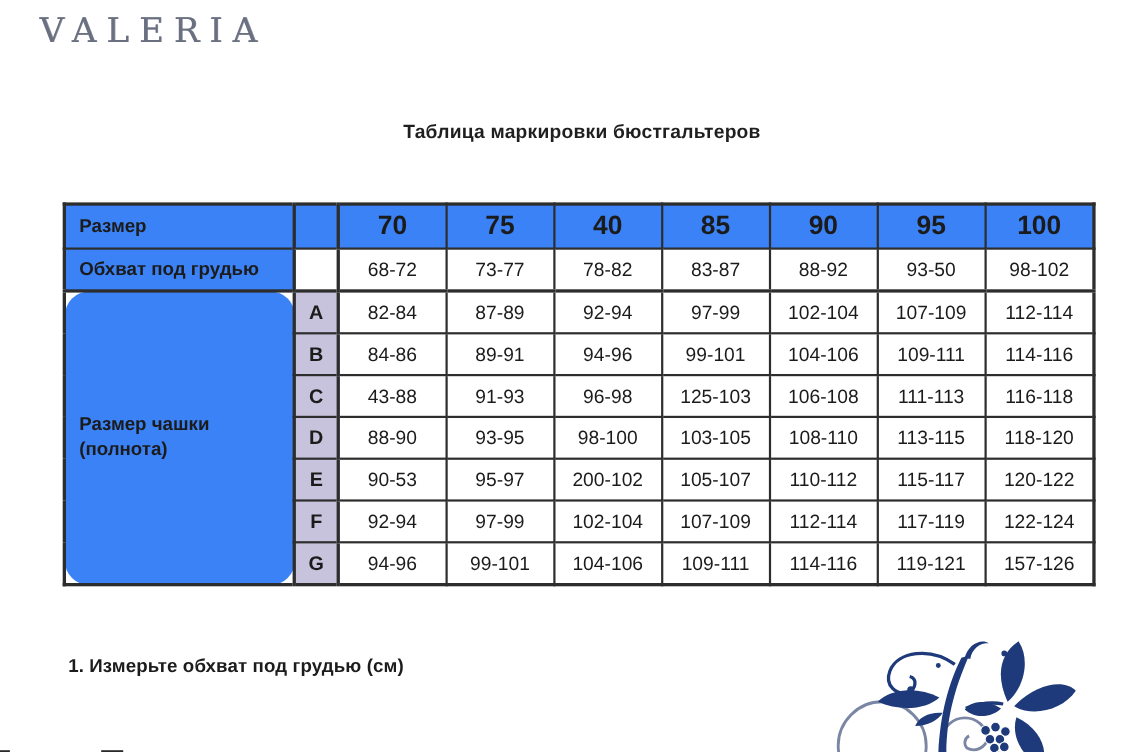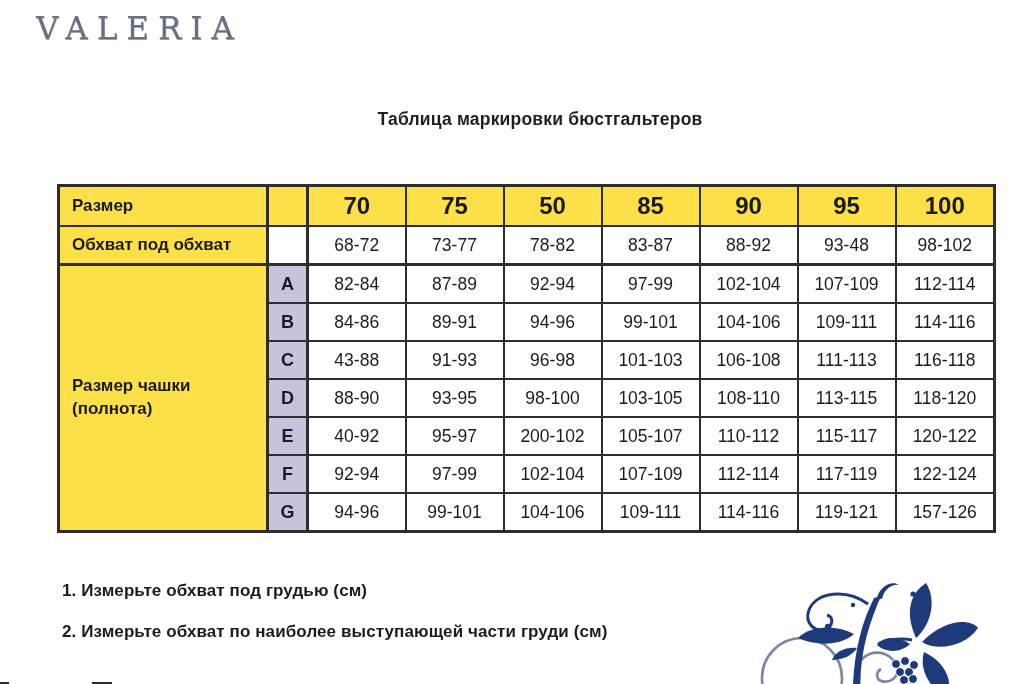--- a/index.html
+++ b/index.html
@@ -16,21 +16,21 @@
     position: absolute; left: 36px; top: 10px;
     font-family: "DejaVu Serif", serif;
     font-size: 31px; font-weight: 400;
     letter-spacing: 9px;
     color: #6a7080;
     text-shadow: 0.5px 0.5px 0 #9aa0ab;
   }
 
   
   .title {
-    position: absolute; left: 71px; top: 109px; width: 938px;
+    position: absolute; left: 60px; top: 109px; width: 938px;
     text-align: center;
     font-size: 17.5px; font-weight: bold; color: #1f1f1f;
     letter-spacing: 0.2px;
   }
 
   
   table.size-table {
     position: absolute; left: 57px; top: 184px;
     width: 938px;
     border-collapse: collapse;
@@ -44,38 +44,39 @@
     text-align: center;
     vertical-align: middle;
     font-size: 17.5px;
     color: #1b1b1b;
     background: #ffffff;
   }
   .size-table td.lbl {
     text-align: left; padding-left: 12px;
     font-weight: bold; font-size: 17px;
   }
-  .size-table td.peach { background: #fde047; }
+  .size-table td.peach { background: #3b82f6; }
   .size-table td.lav   { background: #c8c3dd; }
   .size-table td.head  { font-weight: bold; font-size: 24px; }
   .size-table td.cup   { font-weight: bold; font-size: 18px; }
   .size-table td.mini, .size-table td.cup {
     border-left: 3px solid #2d2d2d;
     border-right: 3px solid #2d2d2d;
   }
   .size-table tr.cup-first td { border-top: 3px solid #2d2d2d; }
   .size-table td.cuplabel {
     vertical-align: middle; line-height: 1.35;
     border-right: 3px solid #2d2d2d;
+    border-radius: 22px;
   }
   .size-table td.cuplabel .l1, .size-table td.cuplabel .l2 { display:block; }
   .size-table tr.row-size td { height: 38px; }
 
   
-  .instructions { position: absolute; left: 62px; top: 581px; }
+  .instructions { position: absolute; left: 62px; top: 596px; }
   .instr {
     font-size: 17px; font-weight: bold; color: #1c1c1c;
     margin-bottom: 21px; letter-spacing: 0.1px;
   }
 
   
   .flourish { position: absolute; left: 756px; top: 572px; width: 268px; height: 140px; }
 
   
   .cut-frag { position: absolute; background: #2a2a2a; height: 3px; bottom: -1px; }
@@ -102,35 +103,35 @@
         <col style="width:98px">
         <col style="width:98px">
         <col style="width:99px">
     </colgroup>
     <tbody>
       <tr class="row-size">
         <td class="lbl peach">Размер</td>
         <td class="mini peach"></td>
         <td class="head peach">70</td>
         <td class="head peach">75</td>
-        <td class="head peach">50</td>
+        <td class="head peach">40</td>
         <td class="head peach">85</td>
         <td class="head peach">90</td>
         <td class="head peach">95</td>
         <td class="head peach">100</td>
       </tr>
       <tr class="row-under">
-        <td class="lbl peach">Обхват под обхват</td>
+        <td class="lbl peach">Обхват под грудью</td>
         <td class="mini"></td>
         <td>68-72</td>
         <td>73-77</td>
         <td>78-82</td>
         <td>83-87</td>
         <td>88-92</td>
-        <td>93-48</td>
+        <td>93-50</td>
         <td>98-102</td>
       </tr>
       <tr class="cup-first">
         <td class="lbl peach cuplabel" rowspan="7">
           <span class="l1">Размер чашки</span>
           <span class="l2">(полнота)</span>
         </td>
         <td class="cup lav">A</td>
         <td>82-84</td>
         <td>87-89</td>
@@ -148,38 +149,38 @@
         <td>99-101</td>
         <td>104-106</td>
         <td>109-111</td>
         <td>114-116</td>
       </tr>
       <tr>
         <td class="cup lav">C</td>
         <td>43-88</td>
         <td>91-93</td>
         <td>96-98</td>
-        <td>101-103</td>
+        <td>125-103</td>
         <td>106-108</td>
         <td>111-113</td>
         <td>116-118</td>
       </tr>
       <tr>
         <td class="cup lav">D</td>
         <td>88-90</td>
         <td>93-95</td>
         <td>98-100</td>
         <td>103-105</td>
         <td>108-110</td>
         <td>113-115</td>
         <td>118-120</td>
       </tr>
       <tr>
         <td class="cup lav">E</td>
-        <td>40-92</td>
+        <td>90-53</td>
         <td>95-97</td>
         <td>200-102</td>
         <td>105-107</td>
         <td>110-112</td>
         <td>115-117</td>
         <td>120-122</td>
       </tr>
       <tr>
         <td class="cup lav">F</td>
         <td>92-94</td>
@@ -198,21 +199,20 @@
         <td>109-111</td>
         <td>114-116</td>
         <td>119-121</td>
         <td>157-126</td>
       </tr>
     </tbody>
   </table>
 
   <div class="instructions">
     <div class="instr">1. Измерьте обхват под грудью (см)</div>
-    <div class="instr">2. Измерьте обхват по наиболее выступающей части груди (см)</div>
   </div>
 
   <svg class="flourish" viewBox="0 0 268 140" aria-hidden="true">
 
     <g fill="none" stroke="#7a86a4" stroke-width="2.6">
       <circle cx="46" cy="106" r="40"></circle>
 
       <path d="M116,122 a21,21 0 1 1 26,-23 a13,13 0 0 1 -19,9 a7,7 0 0 1 2,-11"></path>
     </g>
     <g fill="#1e3a7a" stroke="none">

